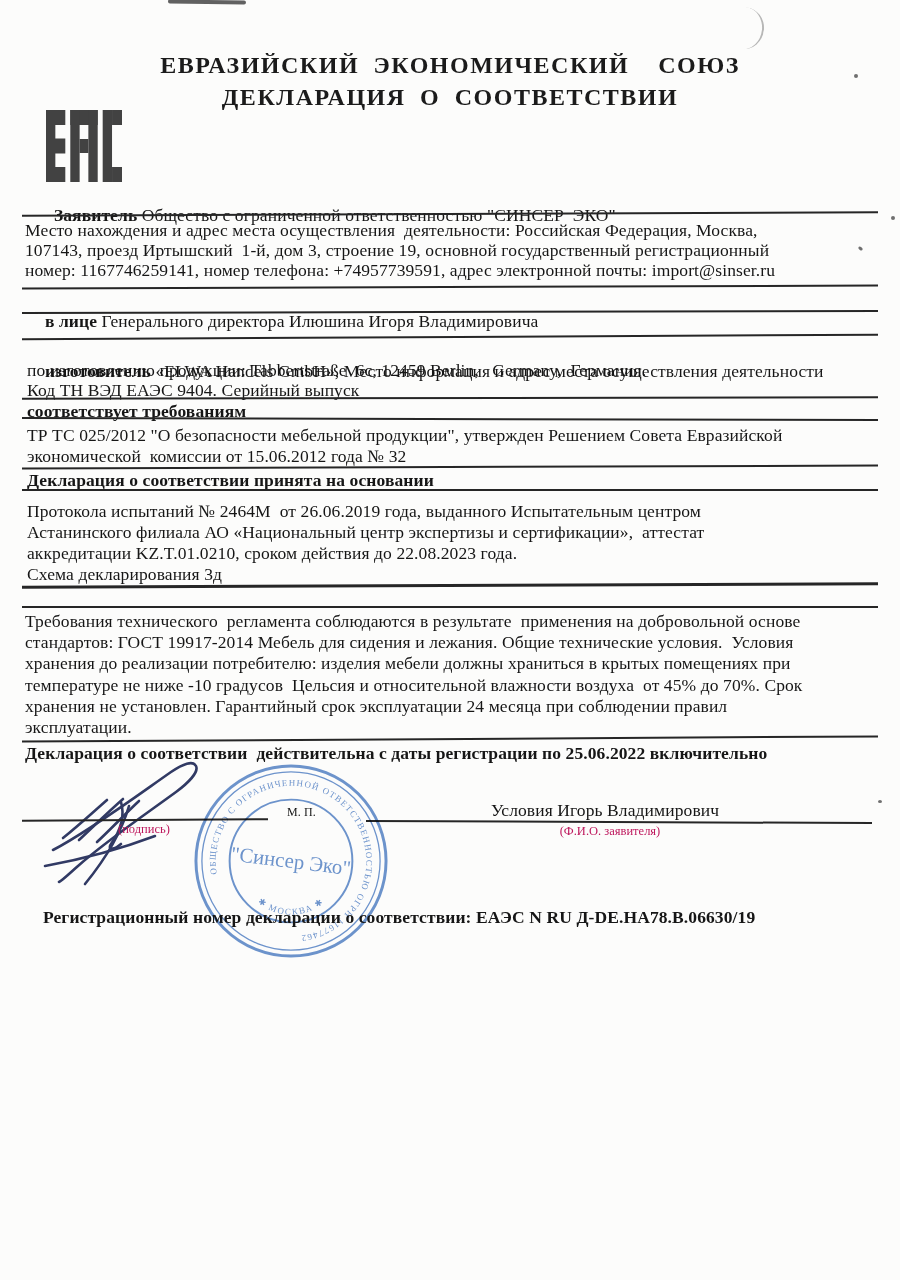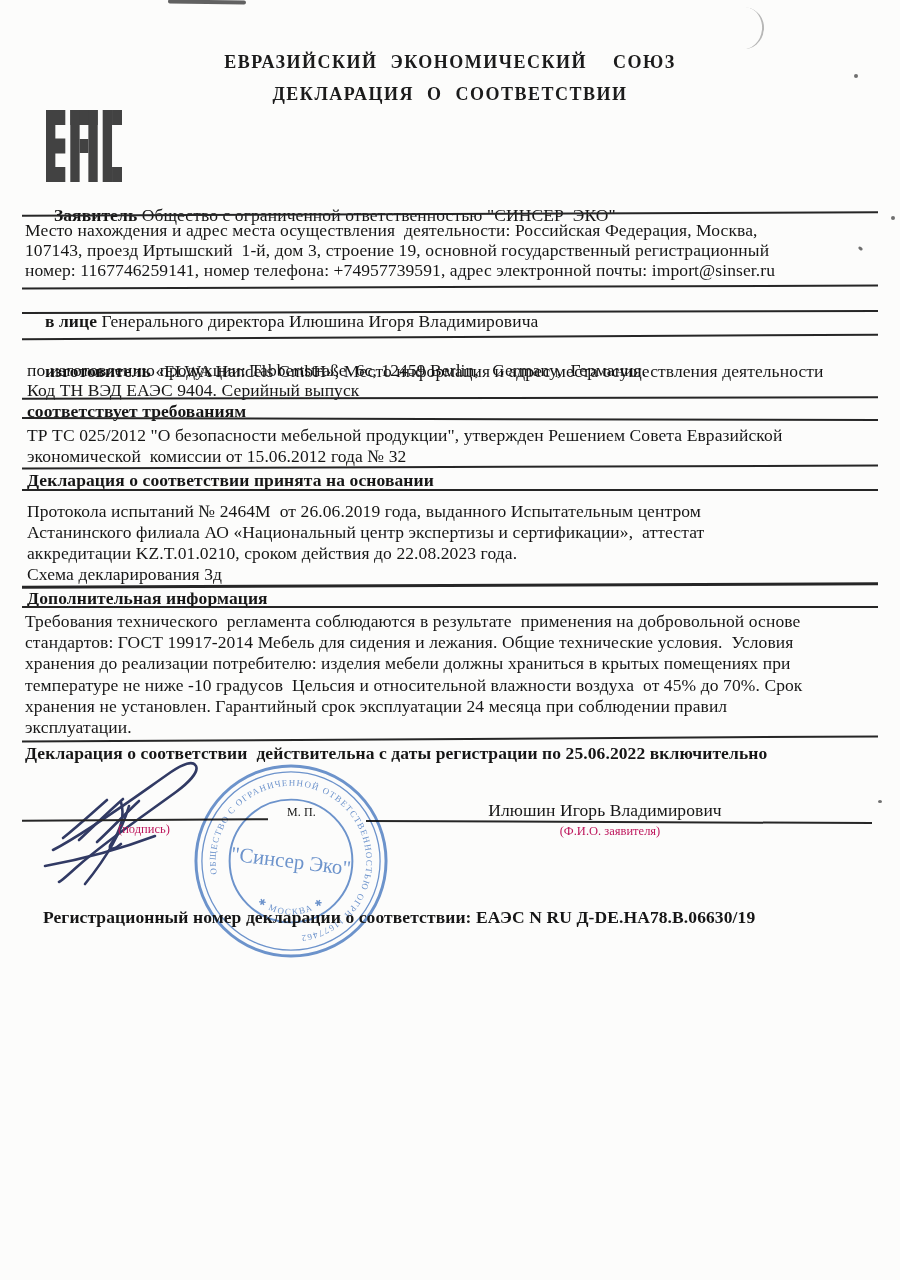--- a/index.html
+++ b/index.html
@@ -3,21 +3,21 @@
 <meta charset="utf-8">
 <style>
   html,body{margin:0;padding:0;background:#e8e8e6;}
   .page{
     position:relative;width:900px;height:1280px;background:#fcfcfb;
     font-family:"Liberation Serif","DejaVu Serif",serif;color:#161616;
     overflow:hidden;margin:0 auto;
   }
   .title{
     position:absolute;left:0;width:100%;text-align:center;font-weight:bold;
-    font-size:18px;letter-spacing:1.5px;word-spacing:7px;white-space:pre;color:#1b1b1b;
+    font-size:24px;letter-spacing:1.5px;word-spacing:7px;white-space:pre;color:#1b1b1b;
   }
   .ln{position:absolute;font-size:17.5px;line-height:21px;white-space:pre;letter-spacing:.1px;}
   .b{font-weight:bold;}
   .rule{position:absolute;left:22px;width:856px;height:2px;background:#262626;}
   .cap{position:absolute;font-size:12.5px;color:#be185d;white-space:pre;}
   .eac{position:absolute;left:46px;top:110px;}
   .stamp{position:absolute;left:192px;top:762px;opacity:.82;mix-blend-mode:multiply;}
   .sig{position:absolute;left:33px;top:750px;}
   .artifact{position:absolute;}
   .speck{position:absolute;background:#6f6f6f;border-radius:50%;}
@@ -81,21 +81,20 @@
   <div class="rule" style="top:466px;transform:rotate(-.2deg);"></div>
 
   <div class="ln b" style="left:27px;top:470px;">Декларация о соответствии принята на основании</div>
   <div class="rule" style="top:489px;"></div>
   <div class="ln" style="left:27px;top:501px;">Протокола испытаний № 2464М  от 26.06.2019 года, выданного Испытательным центром</div>
   <div class="ln" style="left:27px;top:522px;">Астанинского филиала АО «Национальный центр экспертизы и сертификации»,  аттестат</div>
   <div class="ln" style="left:27px;top:543px;">аккредитации KZ.T.01.0210, сроком действия до 22.08.2023 года.</div>
   <div class="ln" style="left:27px;top:564px;">Схема декларирования 3д</div>
   <div class="rule" style="top:584px;height:3px;transform:rotate(-.25deg);"></div>
 
-  <div class="ln b" style="left:27px;top:588px;">Дополнительная информация</div>
   <div class="rule" style="top:606px;"></div>
   <div class="ln" style="left:25px;top:611px;">Требования технического  регламента соблюдаются в результате  применения на добровольной основе</div>
   <div class="ln" style="left:25px;top:632px;">стандартов: ГОСТ 19917-2014 Мебель для сидения и лежания. Общие технические условия.  Условия</div>
   <div class="ln" style="left:25px;top:653px;">хранения до реализации потребителю: изделия мебели должны храниться в крытых помещениях при</div>
   <div class="ln" style="left:25px;top:675px;">температуре не ниже -10 градусов  Цельсия и относительной влажности воздуха  от 45% до 70%. Срок</div>
   <div class="ln" style="left:25px;top:696px;">хранения не установлен. Гарантийный срок эксплуатации 24 месяца при соблюдении правил</div>
   <div class="ln" style="left:25px;top:717px;">эксплуатации.</div>
   <div class="rule" style="top:738px;transform:rotate(-.35deg);"></div>
 
   <div class="ln b" style="left:25px;top:743px;">Декларация о соответствии  действительна с даты регистрации по 25.06.2022 включительно</div>
@@ -111,21 +110,21 @@
       <path d="M 96,56 C 88,84 70,112 52,134"></path>
     </g>
   </svg>
 
   <div class="rule" style="top:819px;left:22px;width:246px;transform:rotate(-.4deg);"></div>
   <div class="cap" style="left:118px;top:822px;">(подпись)</div>
 
   <div class="ln" style="left:287px;top:802px;font-size:12px;">М. П.</div>
 
   <div class="rule" style="top:821px;left:366px;width:506px;transform:rotate(.25deg);"></div>
-  <div class="ln" style="left:455px;top:800px;width:300px;text-align:center;">Илюшин Игорь Владимирович</div>
+  <div class="ln" style="left:455px;top:800px;width:300px;text-align:center;">Условия Игорь Владимирович</div>
   <div class="cap" style="left:500px;top:824px;width:220px;text-align:center;">(Ф.И.О. заявителя)</div>
 
   <svg class="stamp" width="198" height="198" viewBox="0 0 200 200" aria-hidden="true">
     <g stroke="#4d7dc5" fill="none">
       <circle cx="100" cy="100" r="96" stroke-width="3"></circle>
       <circle cx="100" cy="100" r="90" stroke-width="1.3"></circle>
       <circle cx="100" cy="100" r="62" stroke-width="2"></circle>
     </g>
     <defs>
       <path id="ringPath" d="M 25.2,113.2 A 76,76 0 1 1 106.6,175.7"></path>

